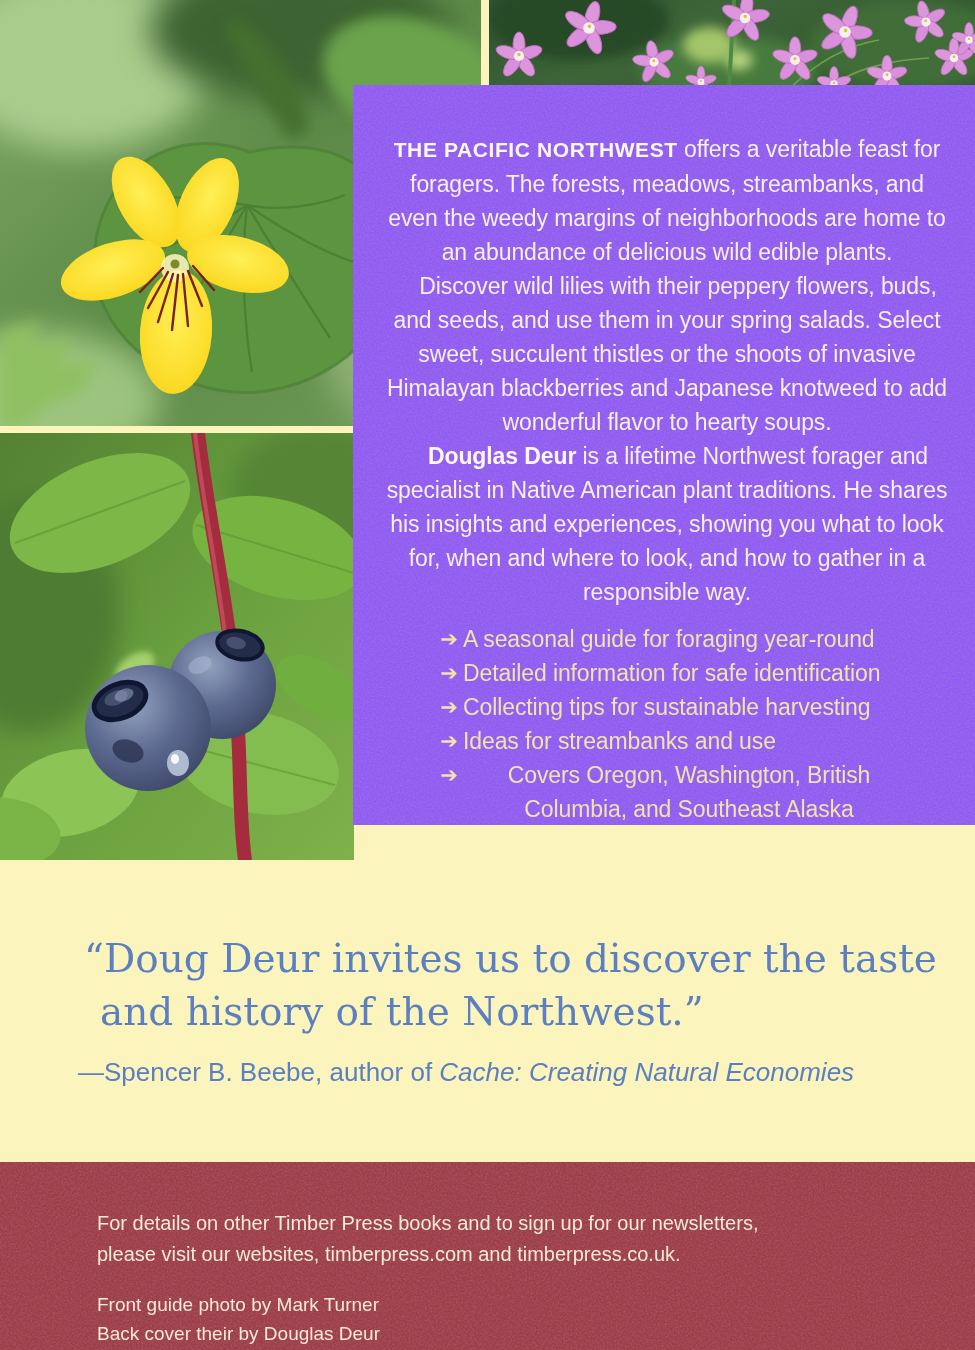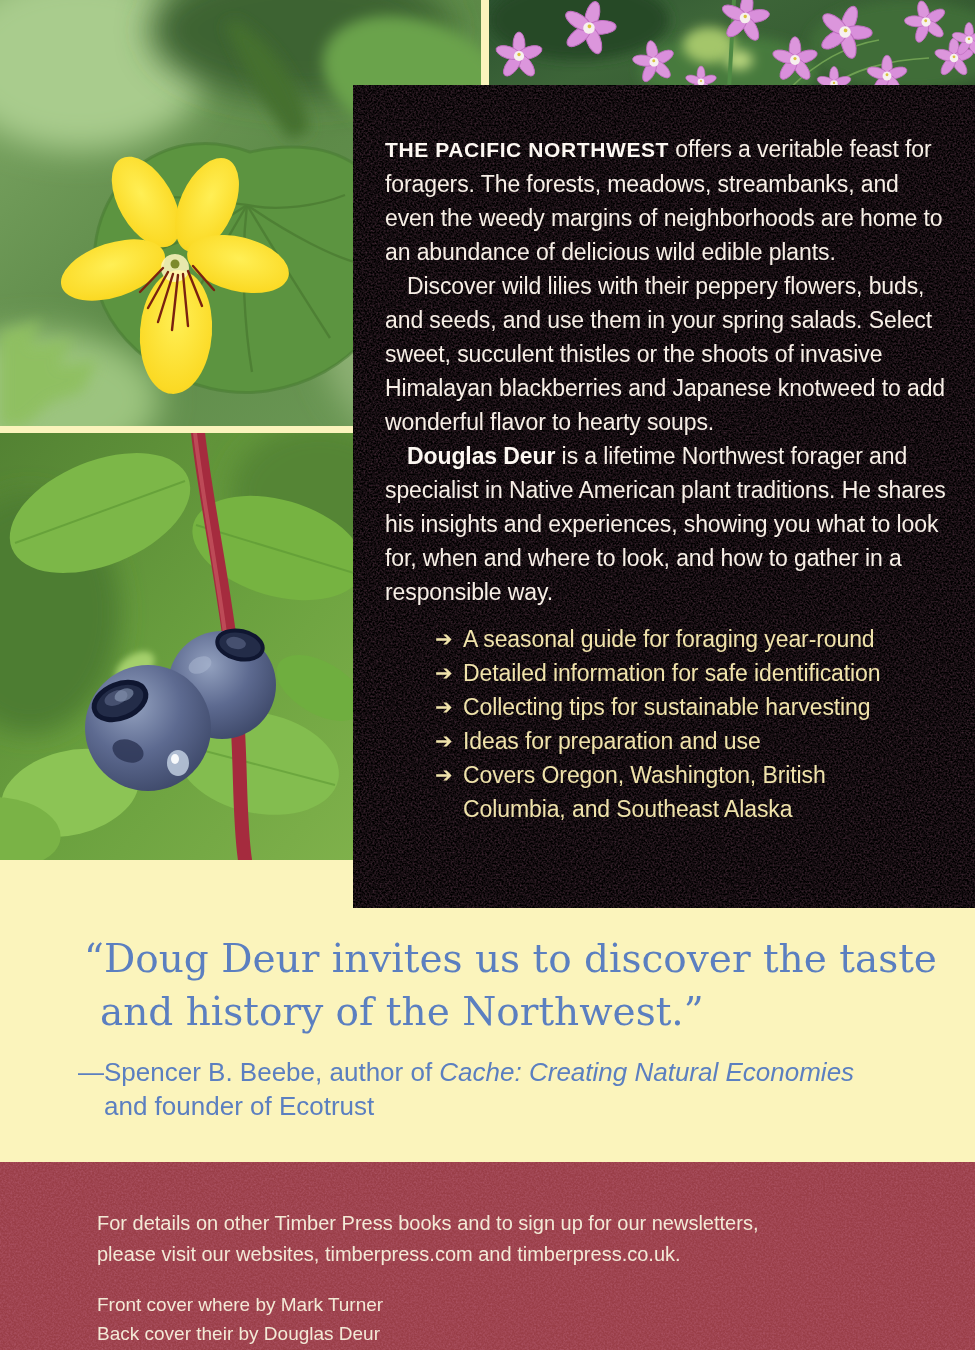--- a/index.html
+++ b/index.html
@@ -8,22 +8,22 @@
     background:#fbf4bc;
     font-family:"Liberation Sans",sans-serif;
   }
   .photo{position:absolute;display:block;}
   .photo-violet{left:0;top:0;}
   .photo-pink{left:489px;top:0;}
   .photo-blueberry{left:0;top:433px;}
 
   
   .panel{
-    position:absolute;left:353px;top:85px;width:622px;height:823px;
-    background:#000000;z-index:3;
+    position:absolute;left:353px;top:85px;width:622px;height:740px;
+    background:#8b5cf6;z-index:3;text-align:center;
   }
   .texture{position:absolute;left:0;top:0;width:100%;height:100%;pointer-events:none;}
   .panel-content{
     position:relative;z-index:2;
     padding:47px 26px 0 32px;
     color:#f7efe6;
     font-size:23px;line-height:34px;letter-spacing:-0.1px;
   }
   .panel-content p{margin:0;}
   .lead-caps{font-weight:bold;letter-spacing:0.6px;font-size:21px;color:#fdf8f2;}
@@ -252,51 +252,50 @@
         <li>
             <span class="arrow">➔</span>
             <span class="feature-text">Detailed information for safe identification</span>
           </li>
         <li>
             <span class="arrow">➔</span>
             <span class="feature-text">Collecting tips for sustainable harvesting</span>
           </li>
         <li>
             <span class="arrow">➔</span>
-            <span class="feature-text">Ideas for preparation and use</span>
+            <span class="feature-text">Ideas for streambanks and use</span>
           </li>
         <li>
             <span class="arrow">➔</span>
             <span class="feature-text">Covers Oregon, Washington, British Columbia, and Southeast Alaska</span>
           </li>
       </ul>
     </div>
   </div>
 
   <div class="quote-band">
     <p class="quote-line l1">“Doug Deur invites us to discover the taste</p>
     <p class="quote-line l2">and history of the Northwest.”</p>
     <div class="attribution">
       <div><span>—Spencer B. Beebe, author of </span><i>Cache: Creating Natural Economies</i></div>
-      <div class="l2">and founder of Ecotrust</div>
     </div>
   </div>
 
   <div class="footer">
     <svg class="texture" xmlns="http://www.w3.org/2000/svg">
       <filter id="lx2">
           <feTurbulence type="fractalNoise" baseFrequency="0.55" numOctaves="2" seed="21"></feTurbulence>
         <feColorMatrix type="matrix" values="0 0 0 0 0.75  0 0 0 0 0.28  0 0 0 0 0.45  0.9 0 0 0 -0.3"></feColorMatrix>
         </filter>
       <rect width="100%" height="100%" filter="url(#lx2)" opacity="0.5"></rect>
     </svg>
     <div class="footer-text">
       <p>For details on other Timber Press books and to sign up for our newsletters,</p>
       <p>please visit our websites, timberpress.com and timberpress.co.uk.</p>
       <div class="credits">
-        <p>Front cover where by Mark Turner</p>
+        <p>Front guide photo by Mark Turner</p>
         <p>Back cover their by Douglas Deur</p>
       </div>
     </div>
 
   </div>
 
 </div>
 
 </body></html>

